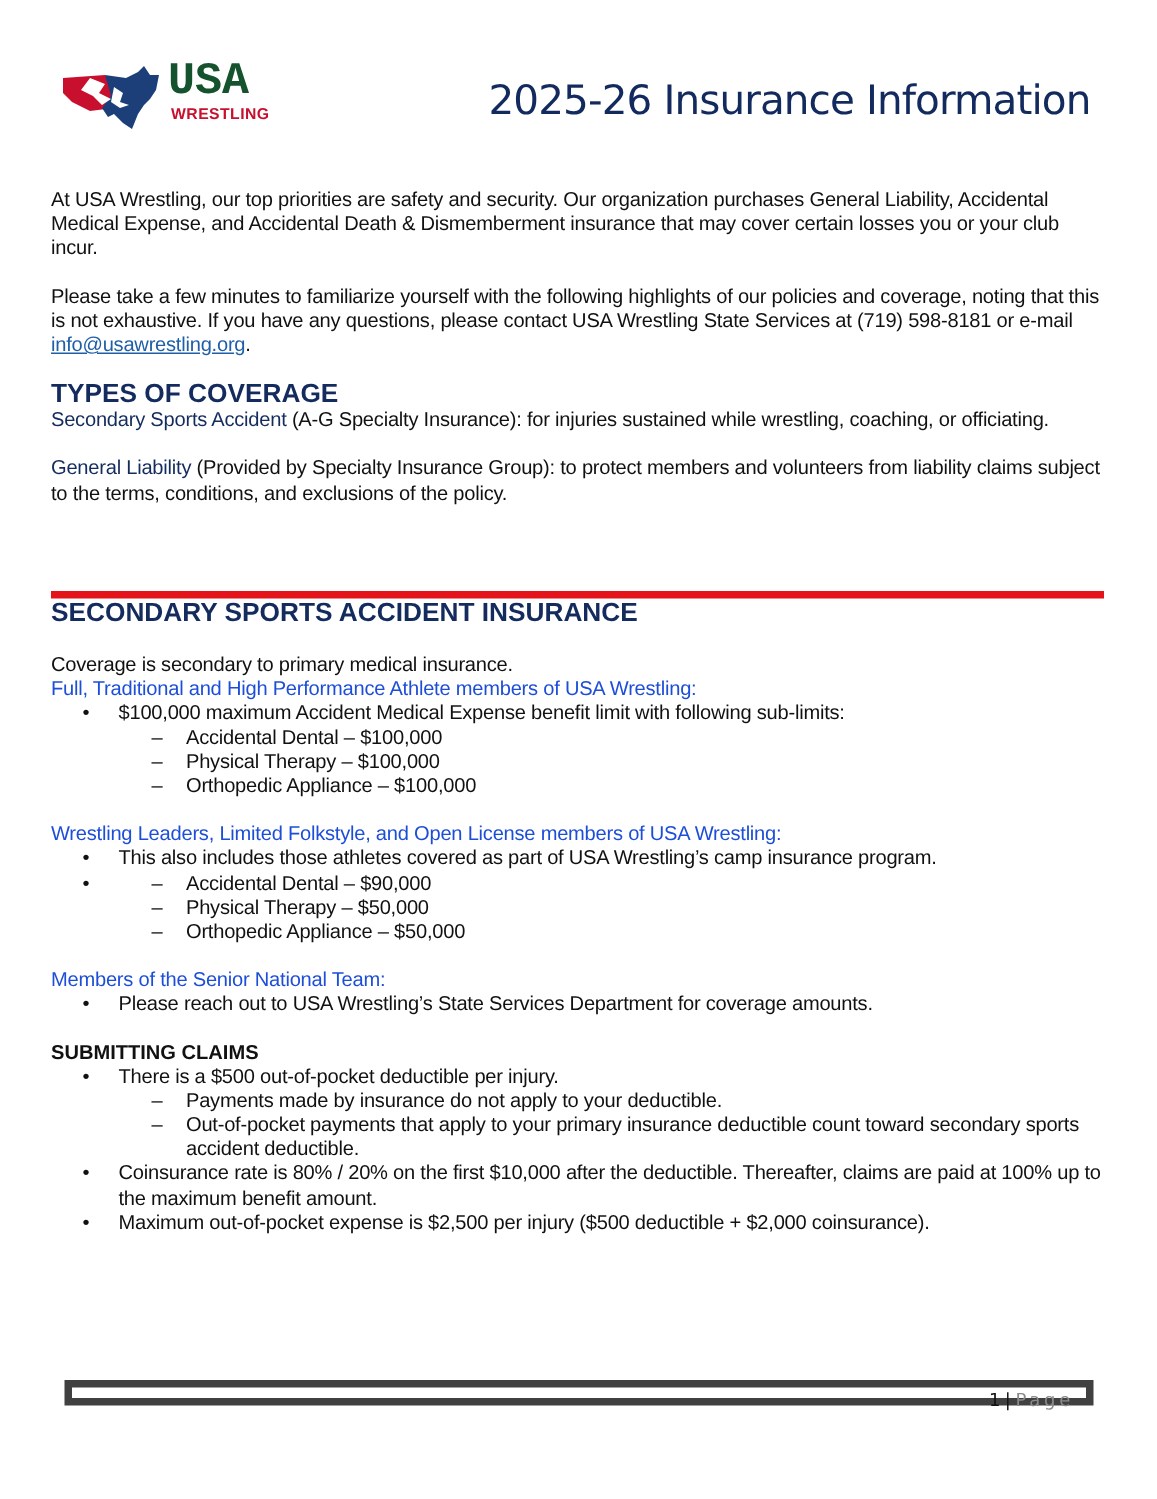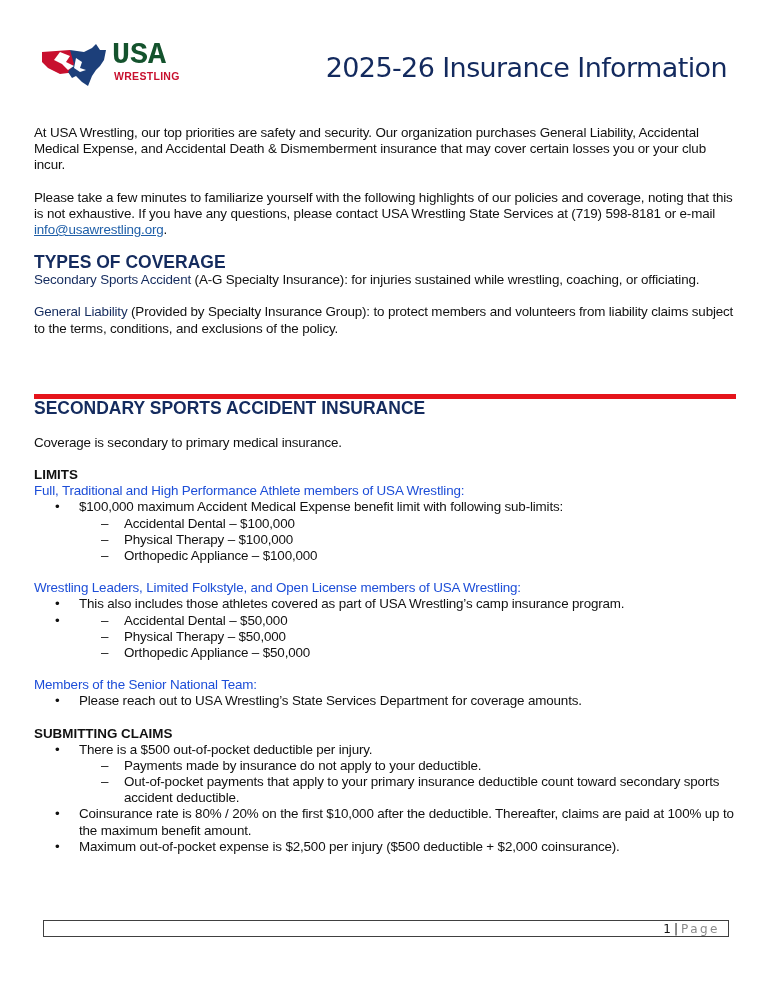--- a/index.html
+++ b/index.html
@@ -40,21 +40,21 @@
   }
   ul.bul > li > .dot { position: absolute; left: 21px; top: 0; }
   ul.dash { list-style: none; margin: 0; padding: 0; }
   ul.dash > li { position: relative; padding-left: 45px; }
   ul.dash > li > .dsh { position: absolute; left: 22px; top: 0; }
   .red-rule {
     position: absolute; left: 34px; top: 394px; width: 702px; height: 5px; background: #e5141b;
   }
   .footer-box {
     position: absolute; left: 43px; top: 920px; width: 686px; height: 17px;
-    border: 1px solid #404040; box-sizing: border-box;
+    border: 5px solid #404040; box-sizing: border-box;
   }
   .footer-text {
     position: absolute; right: 8px; top: 0px; font-size: 12px; line-height: 16px; white-space: nowrap;
     font-family: "DejaVu Sans", sans-serif;
   }
   .pg-num { color: #111; }
   .pg-sep { color: #111; margin: 0 3px; }
   .pg-word { color: #8a8a8a; letter-spacing: 2.5px; }
 </style>
 </head>
@@ -81,39 +81,38 @@
   <p><span class="blue">Secondary Sports Accident</span><span> (A-G Specialty Insurance): for injuries sustained while wrestling, coaching, or officiating.</span></p>
   <p style="margin-top:16px;"><span class="blue">General Liability</span><span> (Provided by Specialty Insurance Group): to protect members and volunteers from liability claims subject to the terms, conditions, and exclusions of the policy.</span></p>
 </div>
 
 <div class="red-rule"></div>
 
 <div class="content" style="top:398px;">
   <h2>SECONDARY SPORTS ACCIDENT INSURANCE</h2>
   <p style="margin-top:17px;">Coverage is secondary to primary medical insurance.</p>
 
-  <h3 style="margin-top:16px;">LIMITS</h3>
 
   <div class="sub-blue">Full, Traditional and High Performance Athlete members of USA Wrestling:</div>
   <ul class="bul">
     <li><span class="dot">•</span><span>$100,000 maximum Accident Medical Expense benefit limit with following sub-limits:</span>
       <ul class="dash">
         <li><span class="dsh">–</span><span>Accidental Dental – $100,000</span></li>
         <li><span class="dsh">–</span><span>Physical Therapy – $100,000</span></li>
         <li><span class="dsh">–</span><span>Orthopedic Appliance – $100,000</span></li>
       </ul>
     </li>
   </ul>
 
   <div class="sub-blue" style="margin-top:16px;">Wrestling Leaders, Limited Folkstyle, and Open License members of USA Wrestling:</div>
   <ul class="bul">
     <li><span class="dot">•</span><span>This also includes those athletes covered as part of USA Wrestling’s camp insurance program.</span></li>
     <li><span class="dot">•</span>
       <ul class="dash">
-        <li><span class="dsh">–</span><span>Accidental Dental – $50,000</span></li>
+        <li><span class="dsh">–</span><span>Accidental Dental – $90,000</span></li>
         <li><span class="dsh">–</span><span>Physical Therapy – $50,000</span></li>
         <li><span class="dsh">–</span><span>Orthopedic Appliance – $50,000</span></li>
       </ul>
     </li>
   </ul>
 
   <div class="sub-blue" style="margin-top:16px;">Members of the Senior National Team:</div>
   <ul class="bul">
     <li><span class="dot">•</span><span>Please reach out to USA Wrestling’s State Services Department for coverage amounts.</span></li>
   </ul>

